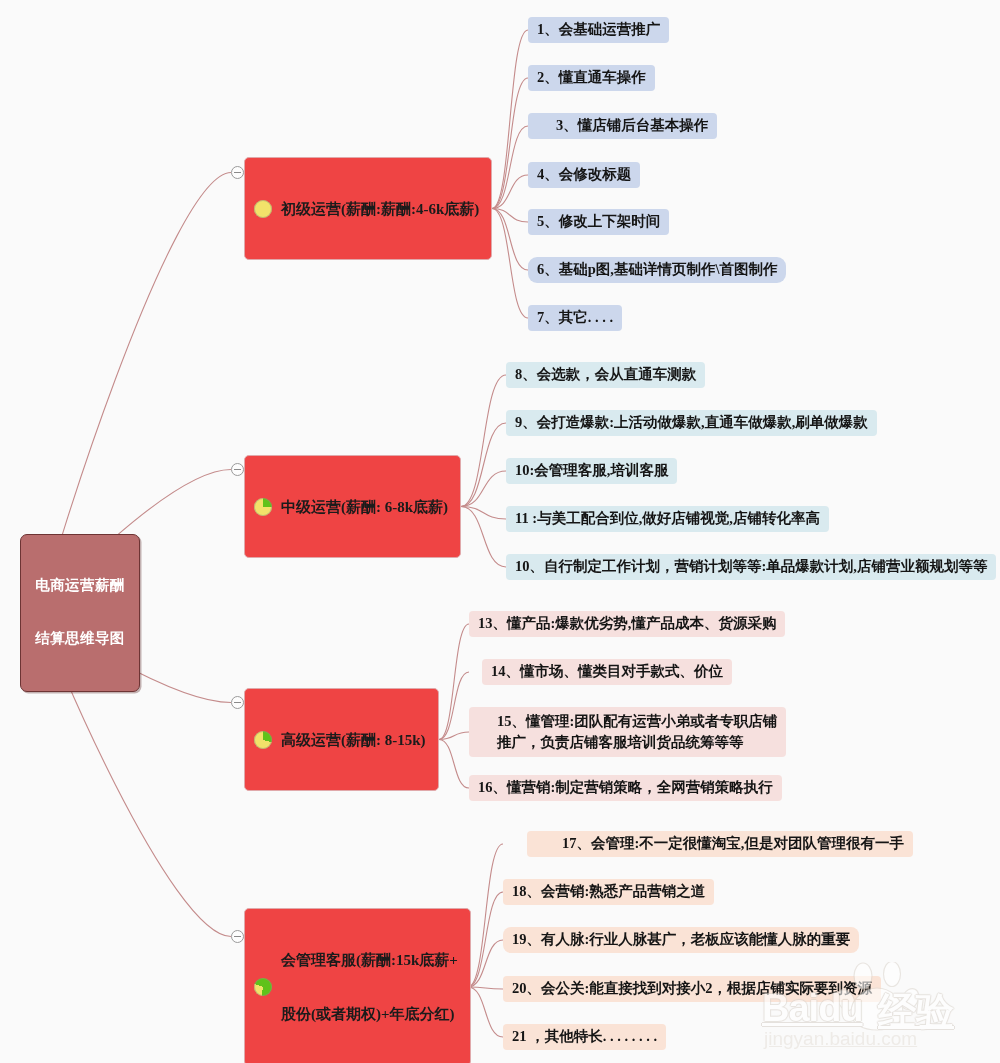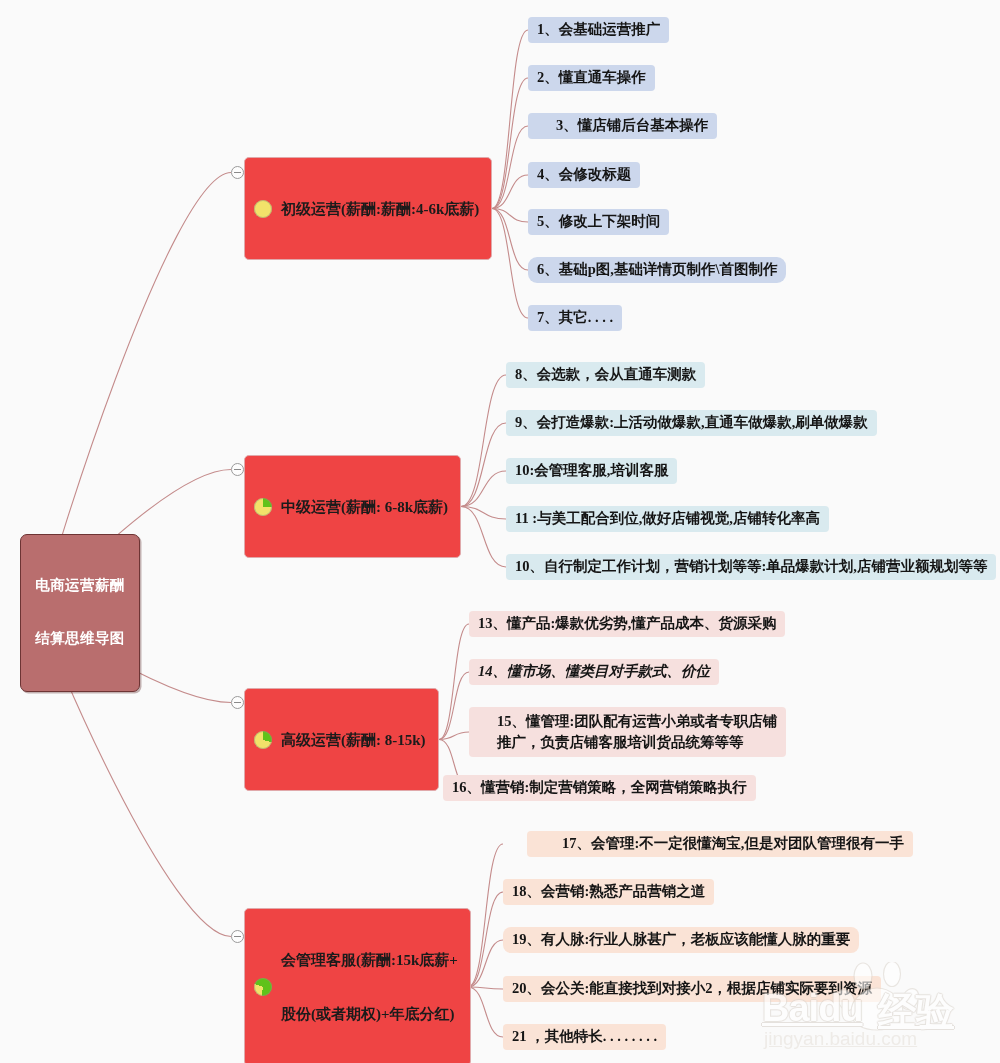--- a/index.html
+++ b/index.html
@@ -242,28 +242,28 @@
   <div class="node branch" id="branch-senior" style="left:244px; top:688px;">
     <span class="pie" style="background:conic-gradient(#5fc21a 0deg 105deg, #f2e26a 105deg 360deg);"></span>
     <span class="blabel">
       <span>高级运营(薪酬: 8-15k)</span>
     </span>
   </div>
 
   <div class="node leaf grp-c" style="left:469px; top:611px;">
     <span class="llabel">13、懂产品:爆款优劣势,懂产品成本、货源采购</span>
   </div>
-  <div class="node leaf grp-c" style="left:469px; top:659px;font-style:italic;">
+  <div class="node leaf grp-c" style="left:482px; top:659px;">
     <span class="llabel">14、懂市场、懂类目对手款式、价位</span>
   </div>
   <div class="node leaf grp-c two-line" style="left:469px; top:707px;">
     <span class="llabel">15、懂管理:团队配有运营小弟或者专职店铺
 推广，负责店铺客服培训货品统筹等等</span>
   </div>
-  <div class="node leaf grp-c" style="left:443px; top:775px;align-items:center;">
+  <div class="node leaf grp-c" style="left:469px; top:775px;align-items:center;">
     <span class="llabel">16、懂营销:制定营销策略，全网营销策略执行</span>
   </div>
 
   <div class="toggle" style="left:231px; top:930px;"></div>
   <div class="node branch" id="branch-director" style="left:244px; top:908px;">
     <span class="pie" style="background:conic-gradient(#5fc21a 0deg 190deg, #f2e26a 190deg 290deg, #5fc21a 290deg 360deg);"></span>
     <span class="blabel">
       <span>会管理客服(薪酬:15k底薪+</span>
       <span>股份(或者期权)+年底分红)</span>
     </span>

